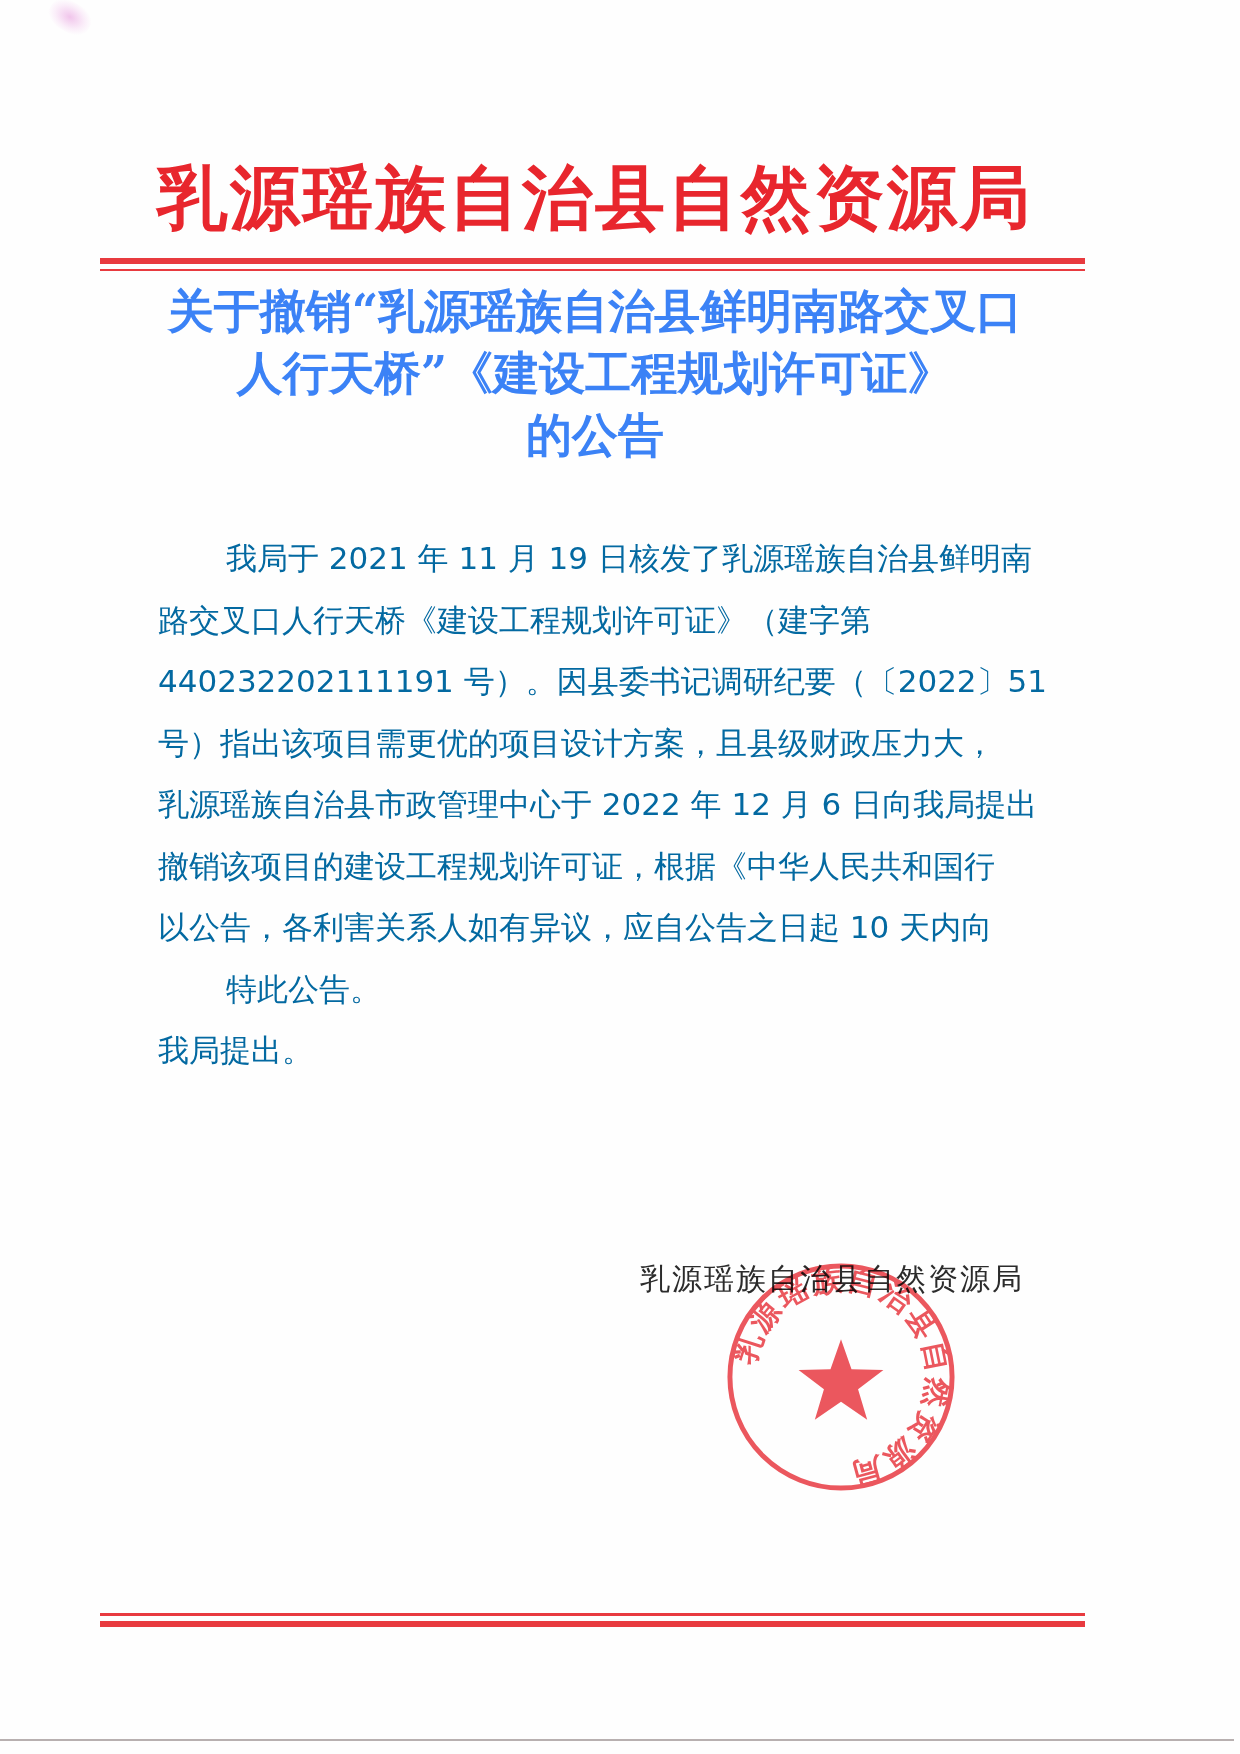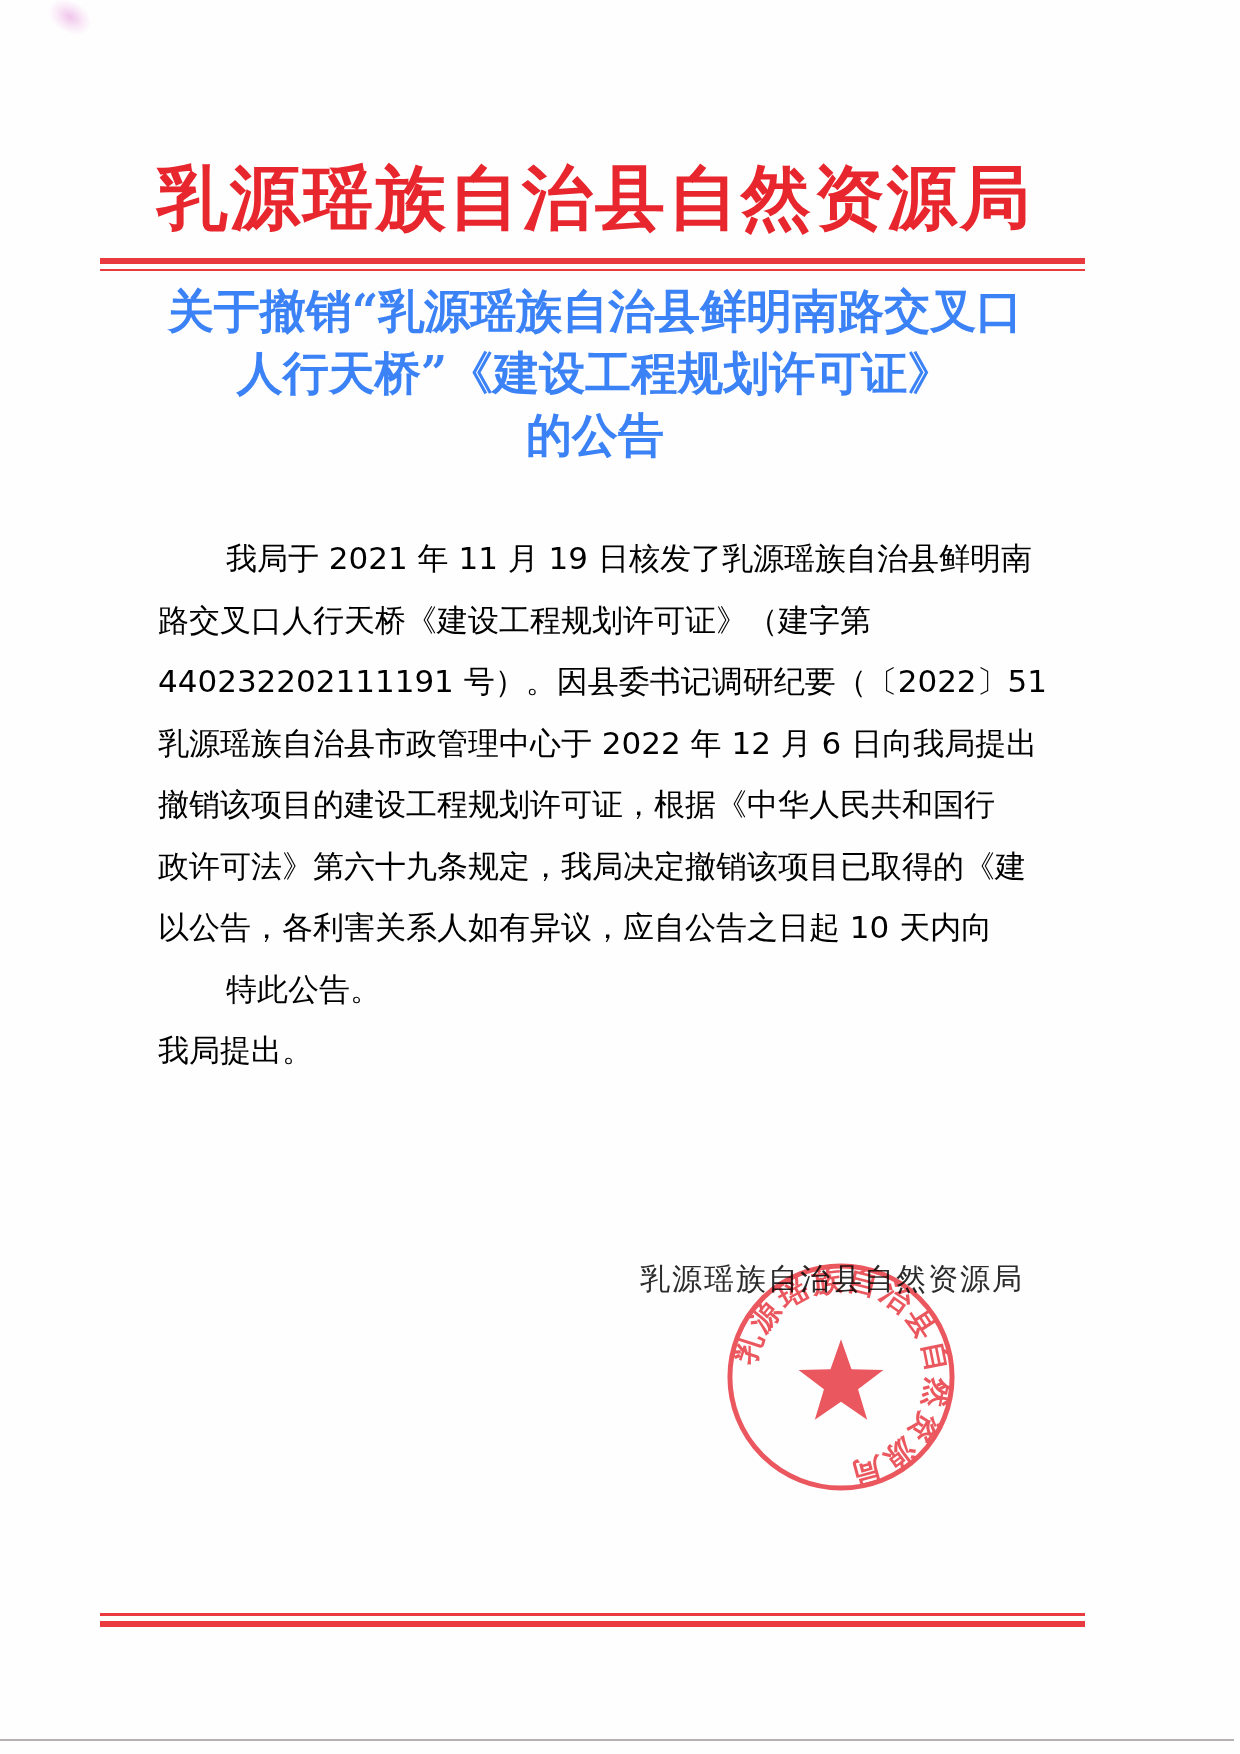--- a/index.html
+++ b/index.html
@@ -73,21 +73,21 @@
       line-height: 62px;
     }
     .doc-title div { white-space: nowrap; }
 
     
     .body-text {
       position: absolute;
       left: 158px;
       top: 528px;
       width: 885px;
-      color: #000000;
+      color: #0369a1;
       font-family: "DejaVu Sans", "Liberation Sans", sans-serif;
       font-size: 31px;
       line-height: 61.5px;
     }
     .body-line {
       white-space: nowrap;
       display: flex;
       justify-content: space-between;
       height: 61.5px;
     }
@@ -138,23 +138,23 @@
   <div class="doc-title">
     <div>关于撤销“乳源瑶族自治县鲜明南路交叉口</div>
     <div>人行天桥”《建设工程规划许可证》</div>
     <div>的公告</div>
   </div>
 
   <div class="body-text">
     <div class="body-line indent">我局于 2021 年 11 月 19 日核发了乳源瑶族自治县鲜明南</div>
     <div class="body-line">路交叉口人行天桥《建设工程规划许可证》（建字第</div>
     <div class="body-line">440232202111191 号）。因县委书记调研纪要（〔2022〕51</div>
+    <div class="body-line">号）指出该项目需更优的项目设计方案，且县级财政压力大，</div>
     <div class="body-line">乳源瑶族自治县市政管理中心于 2022 年 12 月 6 日向我局提出</div>
     <div class="body-line">撤销该项目的建设工程规划许可证，根据《中华人民共和国行</div>
-    <div class="body-line">政许可法》第六十九条规定，我局决定撤销该项目已取得的《建</div>
     <div class="body-line">以公告，各利害关系人如有异议，应自公告之日起 10 天内向</div>
     <div class="body-line closing">特此公告。</div>
     <div class="body-line last">我局提出。</div>
   </div>
 
   <div class="signature">
     <div class="sig-org">乳源瑶族自治县自然资源局</div>
   </div>
 
   <svg class="stamp" viewBox="0 0 240 240" xmlns="http://www.w3.org/2000/svg">

